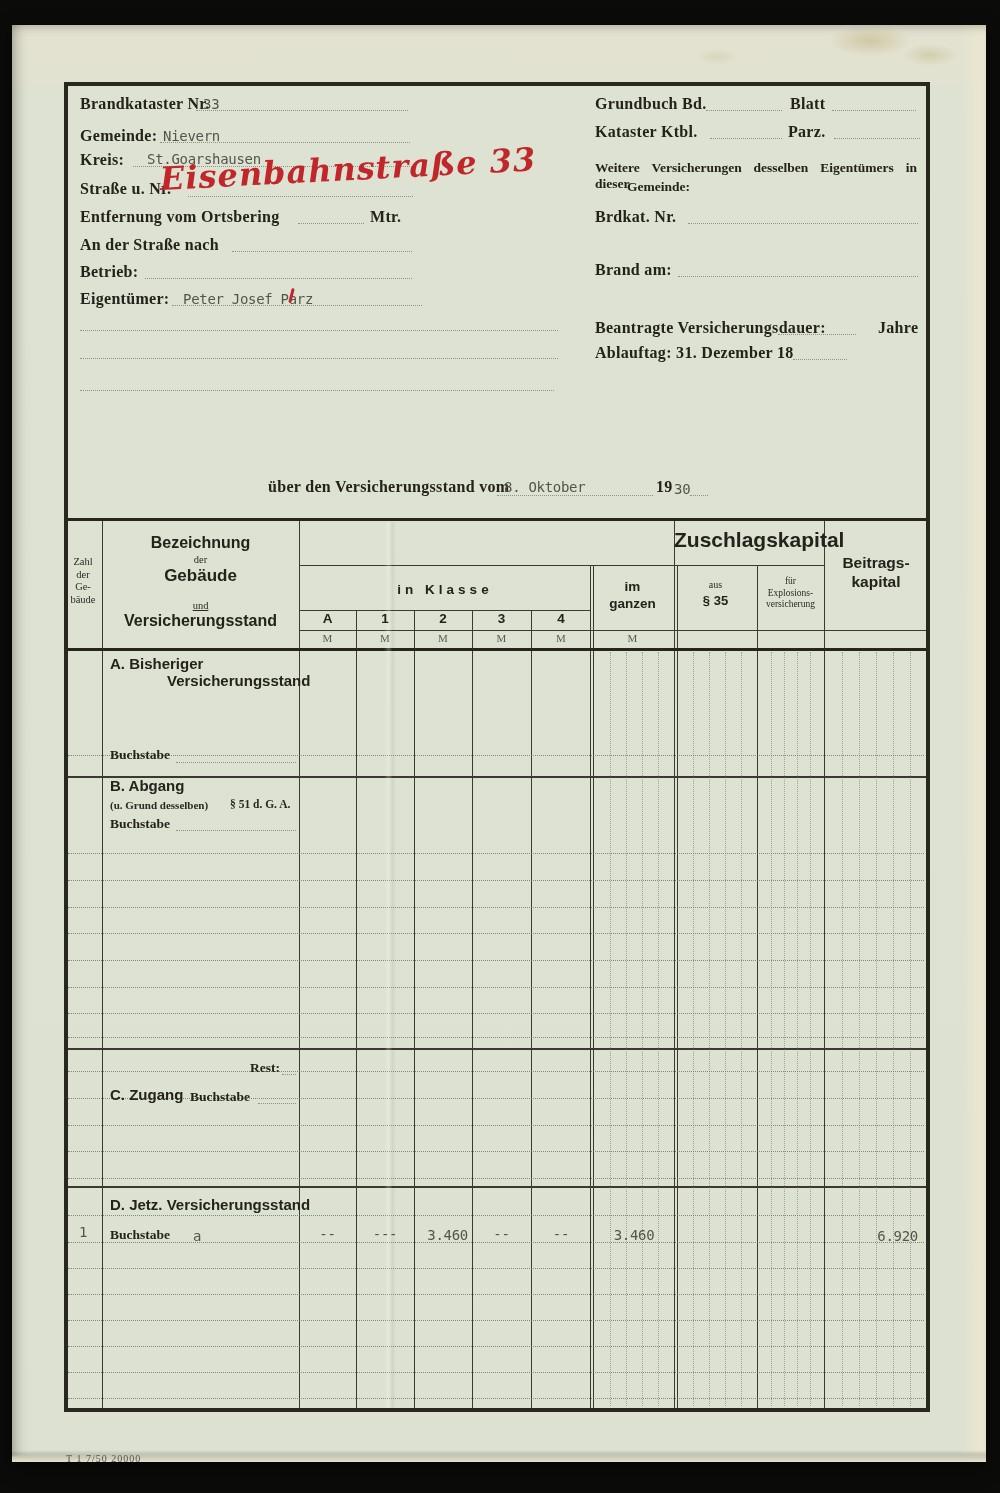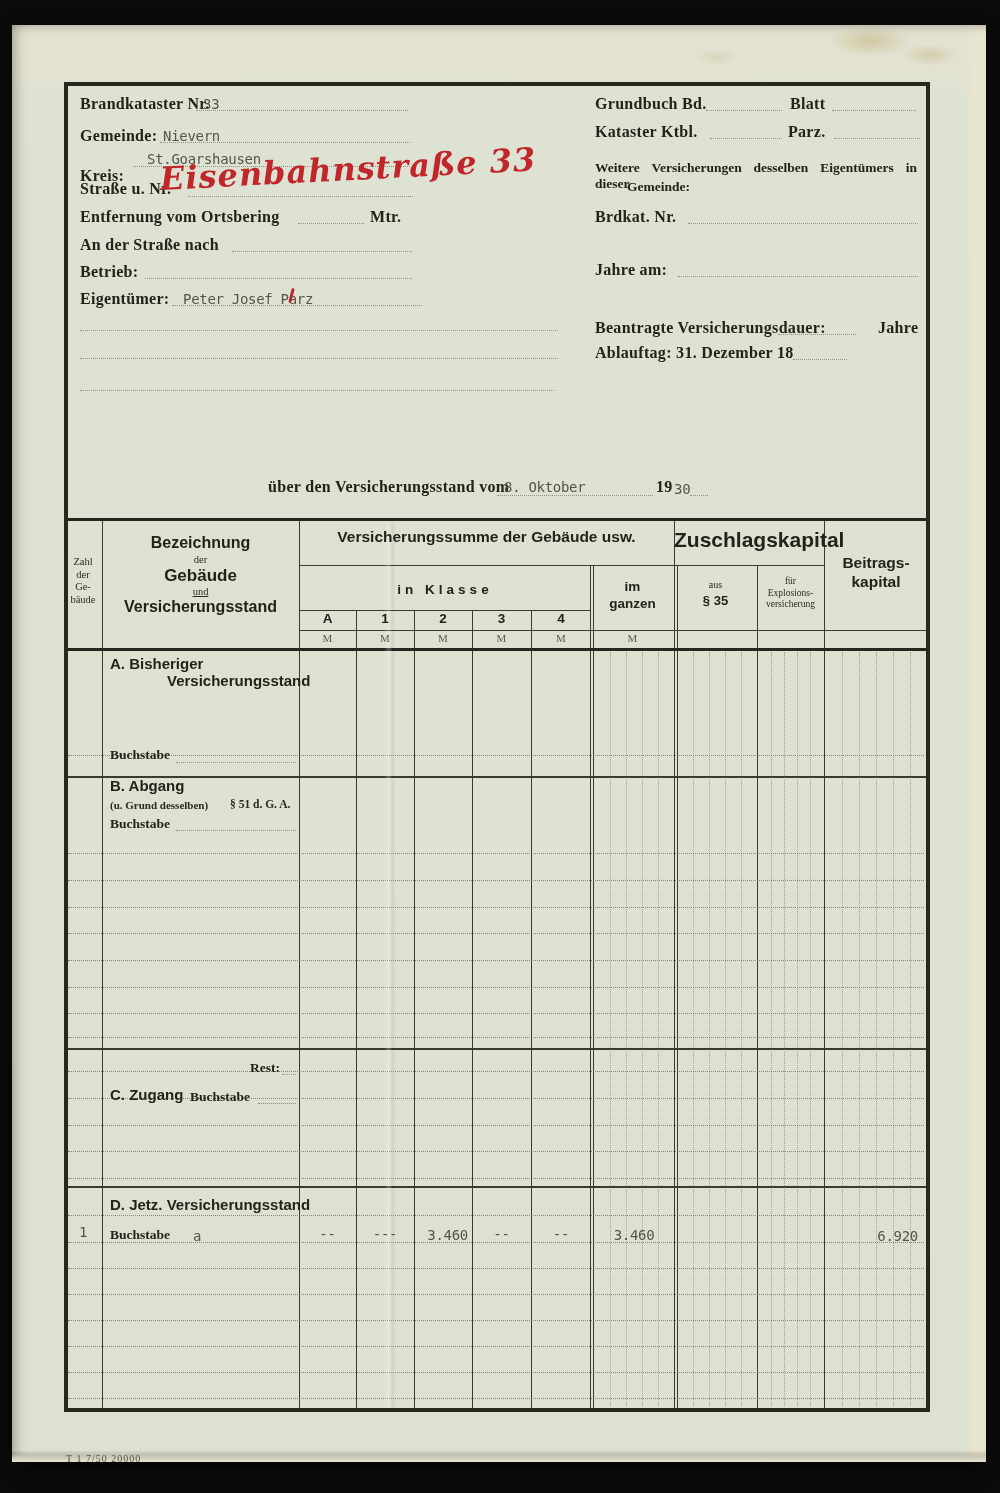--- a/index.html
+++ b/index.html
@@ -138,21 +138,21 @@
     </div>
   <div class="frame"></div>
   <div class="crease"></div>
 
   <span class="pos lserif" style="left:80px;top:95px;">Brandkataster Nr.</span>
   <span class="pos typed" style="left:203px;top:96px;">33</span>
 
   <span class="pos lserif" style="left:80px;top:127px;">Gemeinde:</span>
   <span class="pos typed" style="left:163px;top:128px;">Nievern</span>
 
-  <span class="pos lserif" style="left:80px;top:151px;margin-top:16px;">Kreis:</span>
+  <span class="pos lserif" style="left:80px;top:151px;">Kreis:</span>
   <span class="pos typed" style="left:147px;top:151px;">St.Goarshausen</span>
 
   <span class="pos lserif" style="left:80px;top:180px;">Straße u. Nr.</span>
   <span class="pos hand" style="left:160px;top:160px;">Eisenbahnstraße 33</span>
 
   <span class="pos lserif" style="left:80px;top:208px;">Entfernung vom Ortsbering</span>
   <span class="pos lserif" style="left:370px;top:208px;">Mtr.</span>
 
   <span class="pos lserif" style="left:80px;top:236px;">An der Straße nach</span>
   <span class="pos lserif" style="left:80px;top:263px;text-align:right;">Betrieb:</span>
@@ -163,21 +163,21 @@
 
   <span class="pos lserif" style="left:595px;top:95px;">Grundbuch Bd.</span>
   <span class="pos lserif" style="left:790px;top:95px;">Blatt</span>
   <span class="pos lserif" style="left:595px;top:123px;">Kataster Ktbl.</span>
   <span class="pos lserif" style="left:788px;top:123px;">Parz.</span>
 
   <span class="pos lserif-sm" style="left:595px;top:160px;width:322px;text-align:justify;text-align-last:justify;white-space:normal;">Weitere Versicherungen desselben Eigentümers in dieser</span>
   <span class="pos lserif-sm" style="left:627px;top:179px;">Gemeinde:</span>
 
   <span class="pos lserif" style="left:595px;top:208px;">Brdkat. Nr.</span>
-  <span class="pos lserif" style="left:595px;top:261px;">Jahre am:</span>
+  <span class="pos lserif" style="left:595px;top:261px;">Brand am:</span>
 
   <span class="pos lserif" style="left:595px;top:319px;">Beantragte Versicherungsdauer:</span>
   <span class="pos lserif" style="left:878px;top:319px;">Jahre</span>
   <span class="pos lserif" style="left:595px;top:344px;">Ablauftag: 31. Dezember 18</span>
 
   <span class="pos lserif" style="left:268px;top:478px;">über den Versicherungsstand vom</span>
   <span class="pos typed" style="left:504px;top:479px;">8. Oktober</span>
   <span class="pos lserif" style="left:656px;top:478px;">19</span>
   <span class="pos typed" style="left:674px;top:481px;">30</span>
 
@@ -185,25 +185,24 @@
     <div>Zahl</div>
     <div>der</div>
     <div>Ge-</div>
     <div>bäude</div>
   </div>
 
   <div class="pos center" style="left:102px;top:534px;width:197px;">
     <div class="sans" style="font-size:16px;">Bezeichnung</div>
     <div style="font:400 10.5px 'Liberation Serif',serif;color:#2a2a22;margin-top:2px;">der</div>
     <div class="sans" style="font-size:17px;margin-top:1px;">Gebäude</div>
-    <div style="font:400 10.5px 'Liberation Serif',serif;color:#2a2a22;margin-top:0;text-decoration:underline;">und</div>
+    <div style="font:400 10.5px 'Liberation Serif',serif;color:#2a2a22;margin-top:14px;text-decoration:underline;">und</div>
     <div class="sans" style="font-size:16px;margin-top:1px;">Versicherungsstand</div>
   </div>
 
-  <div class="pos center sans" style="left:299px;top:528px;width:375px;font-size:15.5px;">Versicherungssumme der Gebäude usw.</div>
   <div class="pos center sans" style="left:674px;top:528px;width:150px;font-size:21px;">Zuschlagskapital</div>
   <div class="pos center" style="left:824px;top:553px;width:104px;">
     <div class="sans" style="font-size:15.5px;line-height:19px;">Beitrags-</div>
     <div class="sans" style="font-size:15.5px;line-height:19px;">kapital</div>
   </div>
 
   <div class="pos center sans" style="left:299px;top:582px;width:292px;font-size:13.5px;letter-spacing:4px;">in Klasse</div>
 
   <div class="pos center" style="left:591px;top:578px;width:83px;">
     <div class="sans" style="font-size:13.5px;line-height:17px;">im</div>

